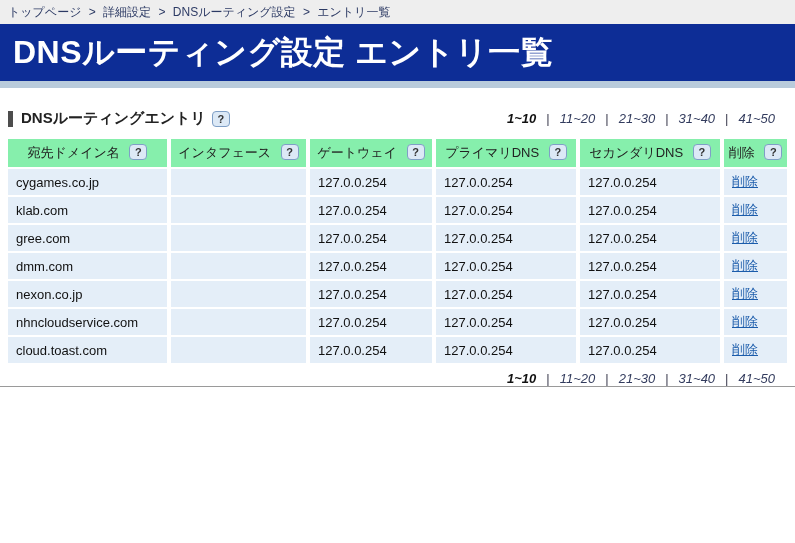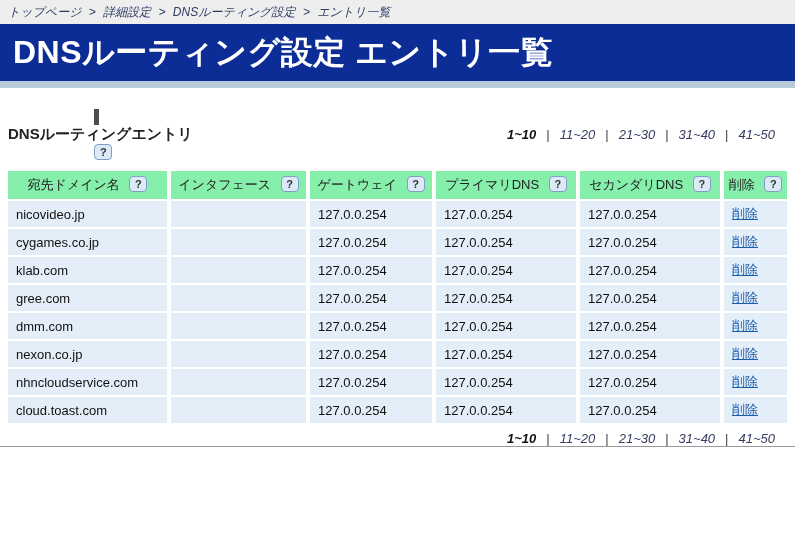--- a/index.html
+++ b/index.html
@@ -2,31 +2,31 @@
 <html><head>
 <meta charset="utf-8">
 <style>
   * { box-sizing: border-box; }
   html,body { margin:0; padding:0; }
   body {
     width:795px; height:543px; background:#fff; overflow:hidden;
     font-family:"Liberation Sans","DejaVu Sans",sans-serif; color:#111;
   }
   
-  .breadcrumb { background:#eeeeee; padding:5px 8px; font-size:12px; color:#2c3a64; line-height:14px;font-style:italic; }
+  .breadcrumb { background:#eeeeee; padding:5px 8px; font-size:12px; color:#2c3a64; line-height:14px; }
   .breadcrumb a { color:#2c3a64; text-decoration:none; cursor:pointer; }
   .breadcrumb .sep { margin:0 4px; color:#2c3a64; }
   
   .band { background:#0d2d96; height:57px; display:flex; align-items:center; padding:0 13px; }
   .band h1 { color:#fff; font-size:32px; font-weight:bold; margin:0; letter-spacing:0.5px; }
   .strip { height:7px; background:#b9cbdb; }
   
   .content { padding:0 8px; }
   .section-row { display:flex; justify-content:space-between; align-items:center; margin-top:21px; margin-bottom:11px; }
-  .section-left { display:flex; align-items:center;flex-direction:column; }
+  .section-left { display:flex; align-items:center; }
   .vbar { display:inline-block; width:5px; height:16px; background:#4d4d4d; margin-right:8px; }
   .section-title { font-weight:bold; font-size:15px; color:#222; }
   .help { display:inline-block; min-width:18px; height:16px; line-height:14px; text-align:center;
           font-size:11px; font-weight:bold; color:#333; background:#dce9f6; border:1px solid #7f9fc6;
           border-radius:4px; margin-left:6px; cursor:pointer; }
   
   .pagination { font-size:13px; margin-right:12px; white-space:nowrap; }
   .pagination .pitem { color:#333c5e; text-decoration:none; cursor:pointer;font-style:italic; }
   .pagination .current { font-weight:bold; color:#111; }
   .pagination .psep { margin:0 10px; color:#445; }
@@ -110,28 +110,20 @@
             <span class="help">?</span>
           </th>
           <th>
             <span>削除</span>
             <span class="help">?</span>
           </th>
         </tr>
       </thead>
       <tbody>
           <tr>
-            <td>nicovideo.jp</td>
-            <td></td>
-            <td>127.0.0.254</td>
-            <td>127.0.0.254</td>
-            <td>127.0.0.254</td>
-            <td class="del"><a>削除</a></td>
-          </tr>
-          <tr>
             <td>cygames.co.jp</td>
             <td></td>
             <td>127.0.0.254</td>
             <td>127.0.0.254</td>
             <td>127.0.0.254</td>
             <td class="del"><a>削除</a></td>
           </tr>
           <tr>
             <td>klab.com</td>
             <td></td>

